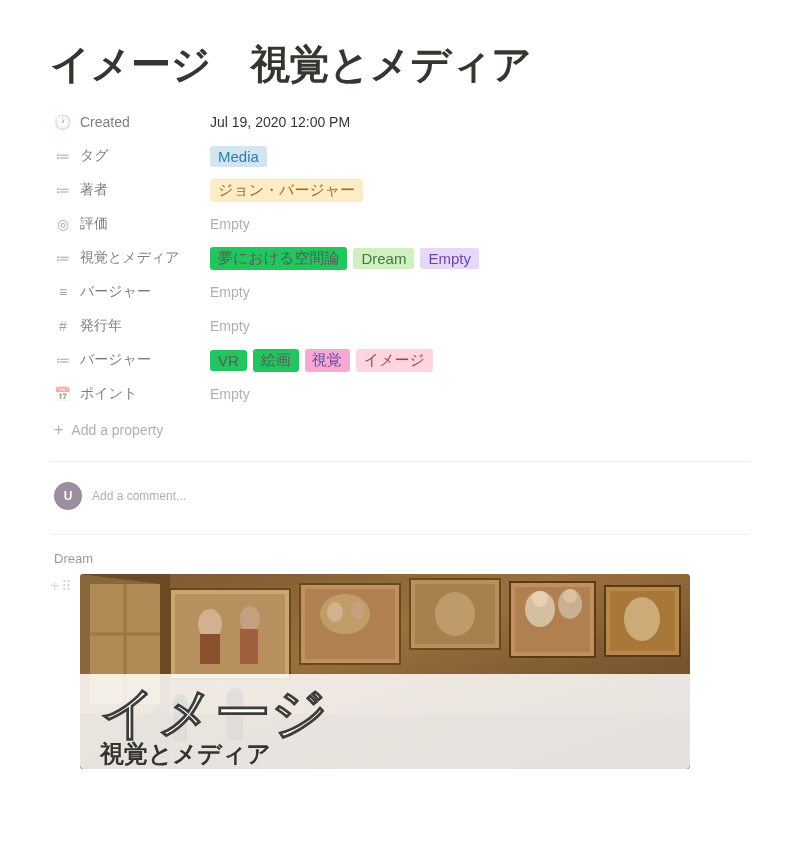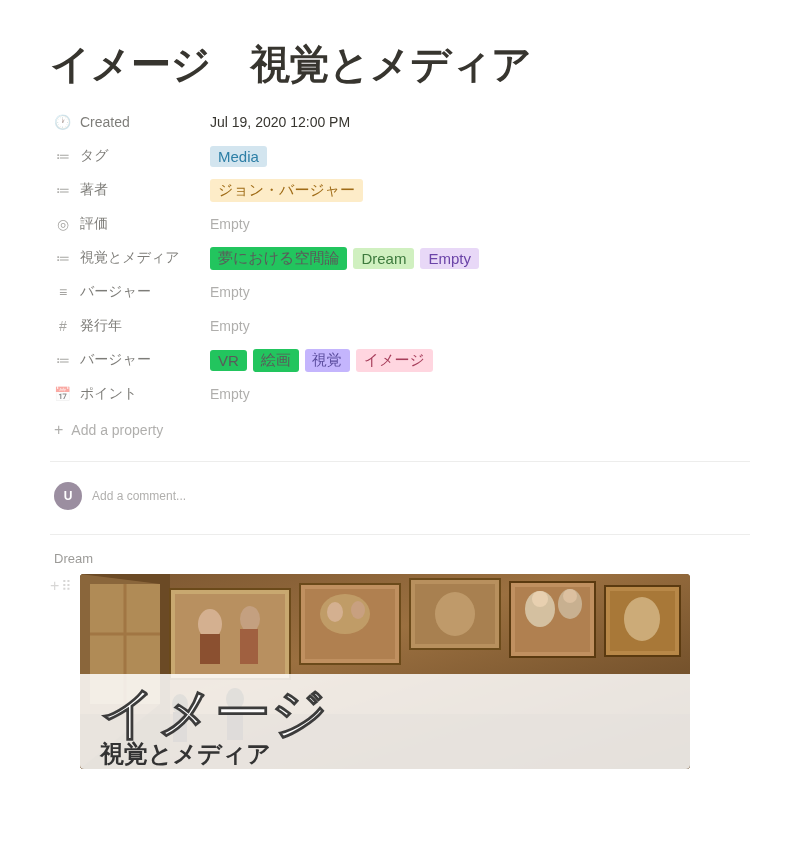--- a/index.html
+++ b/index.html
@@ -102,21 +102,21 @@
       background: #22c55e;
       color: #5a5a5a;
     }
 
     .tag-pink {
       background: #ffd6e0;
       color: #a63d5a;
     }
 
     .tag-lavender {
-      background: #c4b5fd;
+      background: #f9a8d4;
       color: #5b4d9e;
       padding-left: 7px;
     }
 
     .divider {
       border: none;
       border-top: 1px solid rgba(55, 53, 47, 0.09);
       margin: 8px 0;
     }
 

